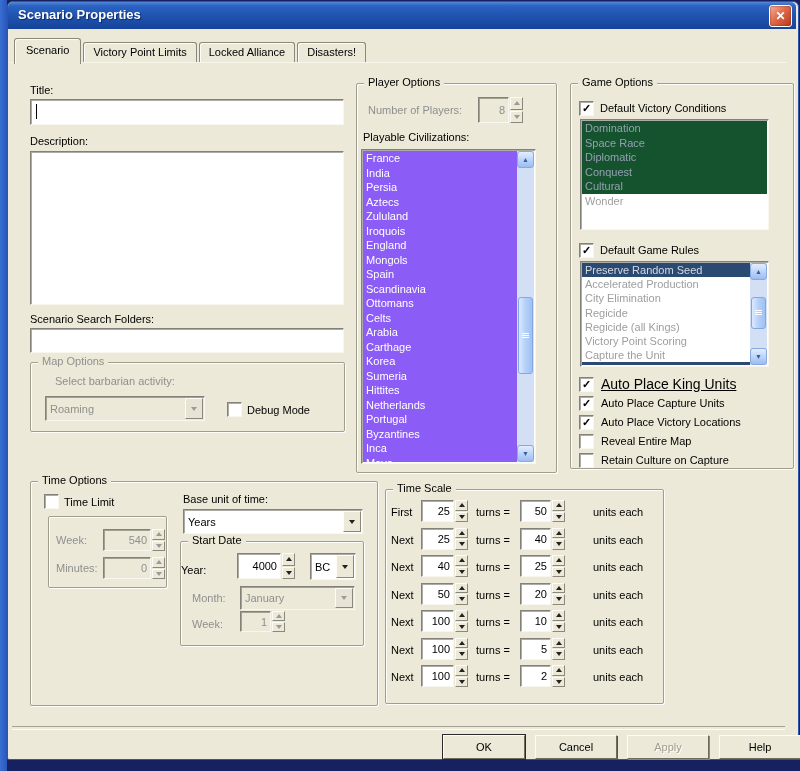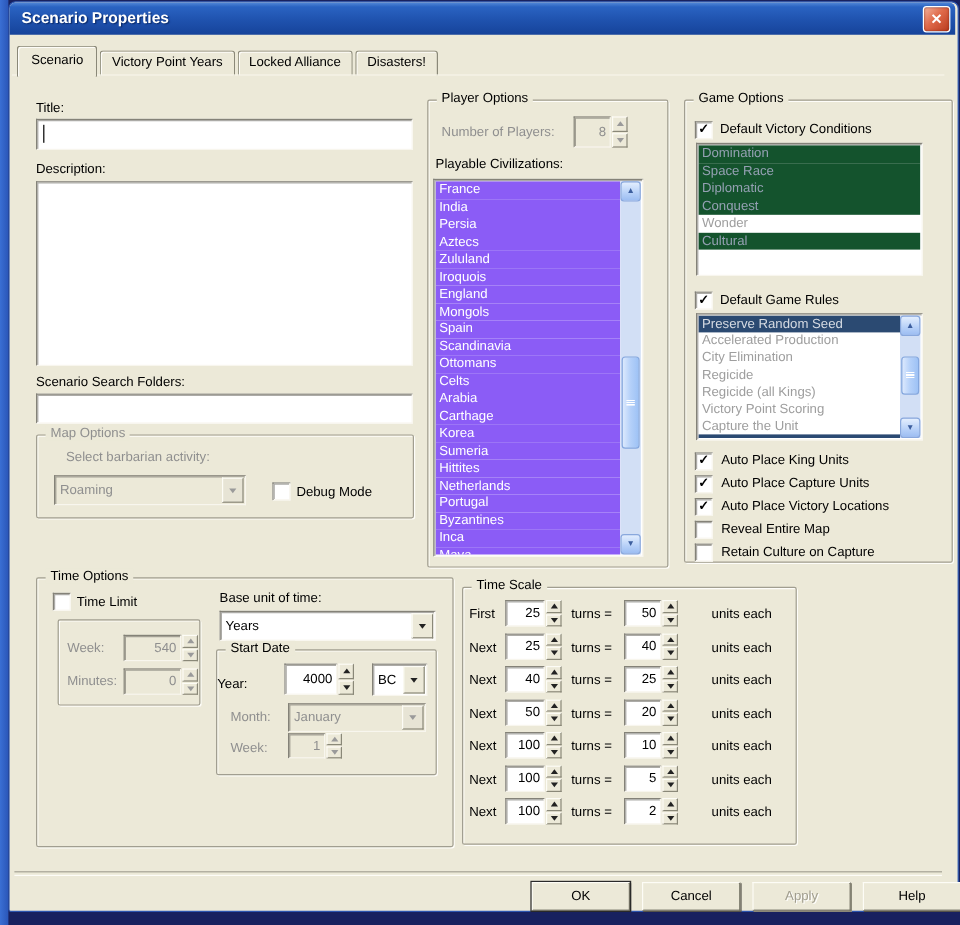--- a/index.html
+++ b/index.html
@@ -112,21 +112,21 @@
   <div class="dlg"></div>
 
   <div class="titlebar"></div>
   <div class="titletext">Scenario Properties</div>
   <div class="closebtn">
     <span class="x">✕</span>
   </div>
 
   <div id="tabbar">
       <div class="tab active">Scenario</div>
-      <div class="tab">Victory Point Years</div>
+      <div class="tab">Victory Point Limits</div>
       <div class="tab">Locked Alliance</div>
       <div class="tab">Disasters!</div>
     </div>
   <div class="pageline"></div>
 
   <div class="label" style="left:30px;top:84px">Title:</div>
   <div class="sunk" style="left:30px;top:99px;width:312px;height:24px">
     <div class="caret"></div>
   </div>
 
@@ -194,22 +194,22 @@
     <span class="glegend">Game Options</span>
   </div>
   <div class="cb checked" id="cb-defvictory" style="left:579px;top:101px">✓</div>
   <div class="label" style="left:600px;top:102px">Default Victory Conditions</div>
   <div class="listbox" style="left:580px;top:119px;width:187px;height:109px">
     <div class="items" id="victorylist-items">
         <div class="li sel-dim">Domination</div>
         <div class="li sel-dim">Space Race</div>
         <div class="li sel-dim">Diplomatic</div>
         <div class="li sel-dim">Conquest</div>
+        <div class="li sel-dim">Cultural</div>
         <div class="li dim">Wonder</div>
-        <div class="li sel-dim">Cultural</div>
       </div>
   </div>
 
   <div class="cb checked" id="cb-defrules" style="left:579px;top:243px">✓</div>
   <div class="label" style="left:600px;top:244px">Default Game Rules</div>
   <div class="listbox" style="left:580px;top:261px;width:187px;height:104px">
     <div class="items w-sb" id="ruleslist-items">
         <div class="li short sel-light">Preserve Random Seed</div>
         <div class="li short dim">Accelerated Production</div>
         <div class="li short dim">City Elimination</div>
@@ -225,21 +225,21 @@
         </div>
       <div class="sb-thumb" style="top:34px;height:30px"></div>
       <div class="sb-btn sb-down">
           <span class="sb-ar">▼</span>
         </div>
     </div>
   </div>
   <div class="abs" id="gamechecks" style="left:579px;top:376px;width:215px;height:96px">
       <div class="checkrow" style="position: absolute; left: 0px; top: 0px; height: 16px; display: flex; align-items: center; gap: 7px;">
         <div class="cb" style="position: static;">✓</div>
-        <div style="font-size: 11px; white-space: nowrap;">Auto Place King Units</div>
+        <div style="font-size: 14px; white-space: nowrap; text-decoration: underline;">Auto Place King Units</div>
       </div>
       <div class="checkrow" style="position: absolute; left: 0px; top: 19px; height: 16px; display: flex; align-items: center; gap: 7px;">
         <div class="cb" style="position: static;">✓</div>
         <div style="font-size: 11px; white-space: nowrap;">Auto Place Capture Units</div>
       </div>
       <div class="checkrow" style="position: absolute; left: 0px; top: 38px; height: 16px; display: flex; align-items: center; gap: 7px;">
         <div class="cb" style="position: static;">✓</div>
         <div style="font-size: 11px; white-space: nowrap;">Auto Place Victory Locations</div>
       </div>
       <div class="checkrow" style="position: absolute; left: 0px; top: 57px; height: 16px; display: flex; align-items: center; gap: 7px;">

